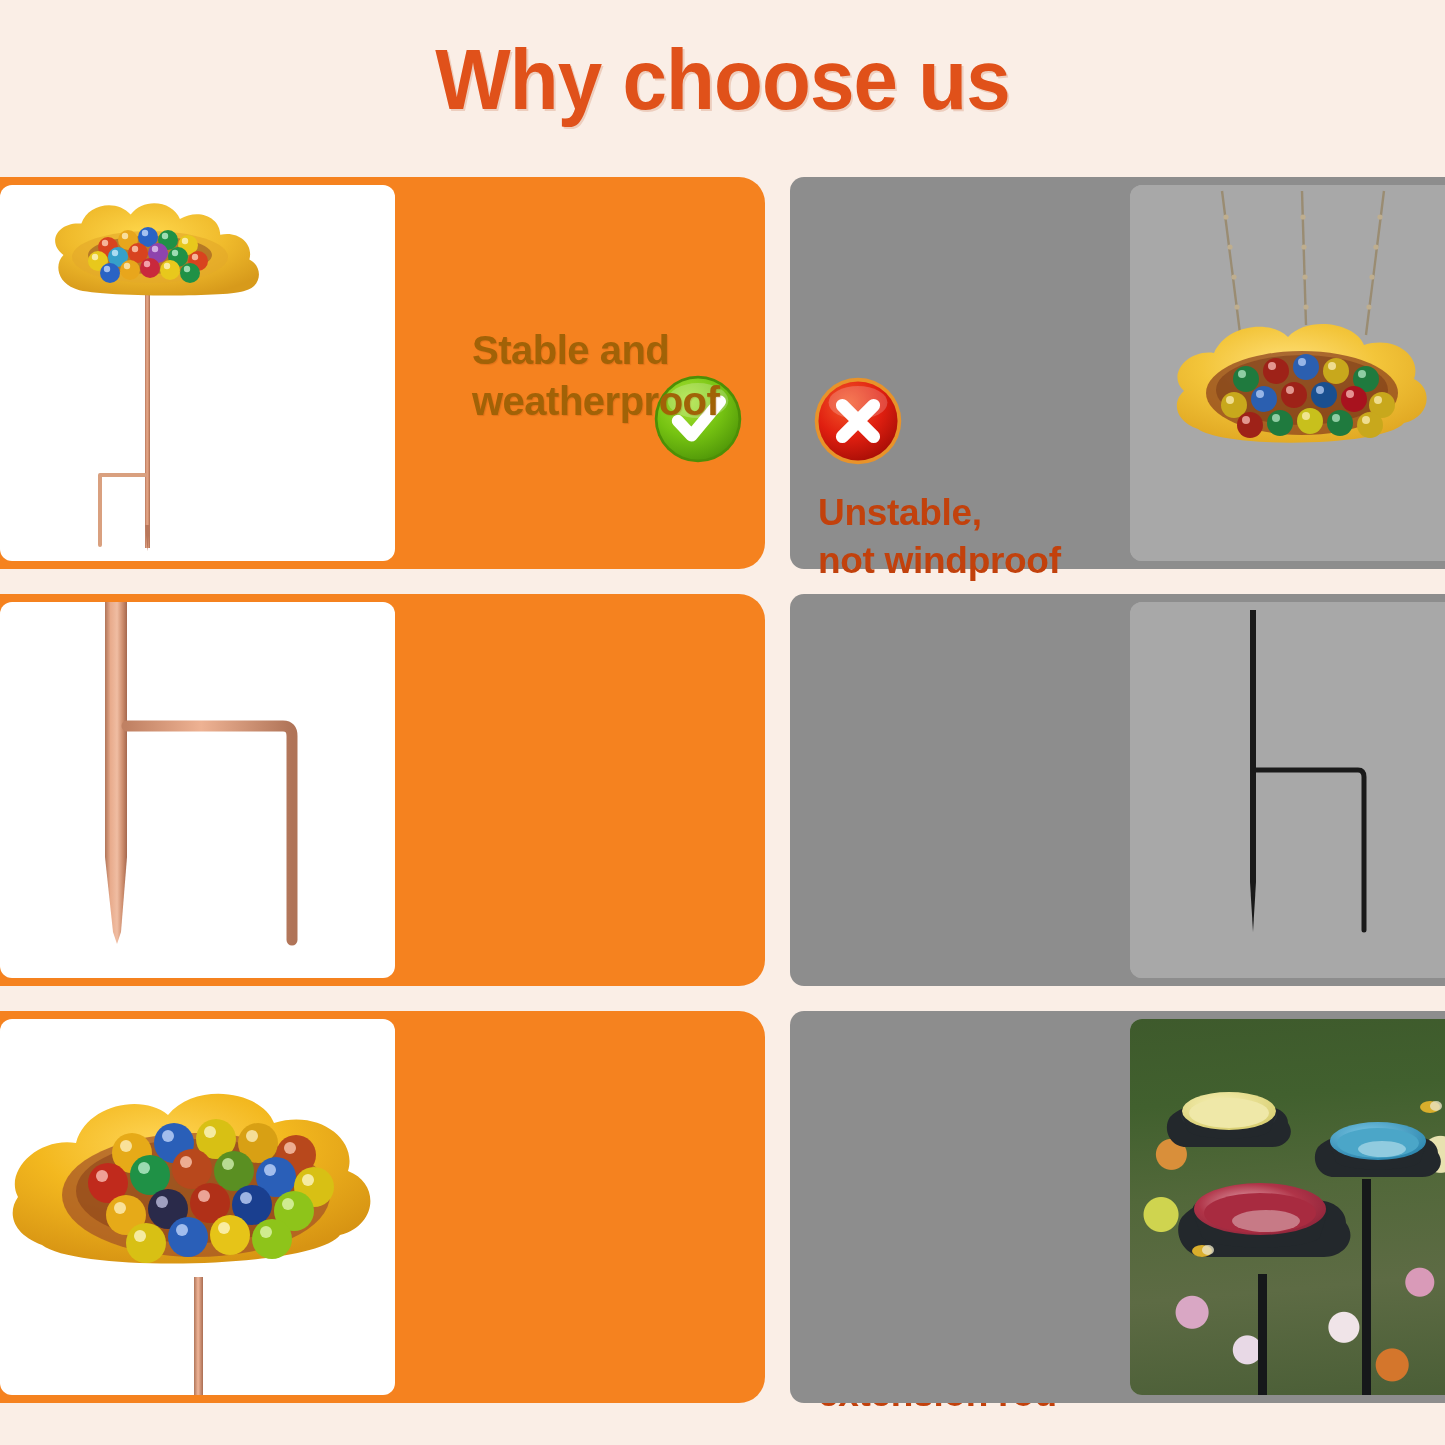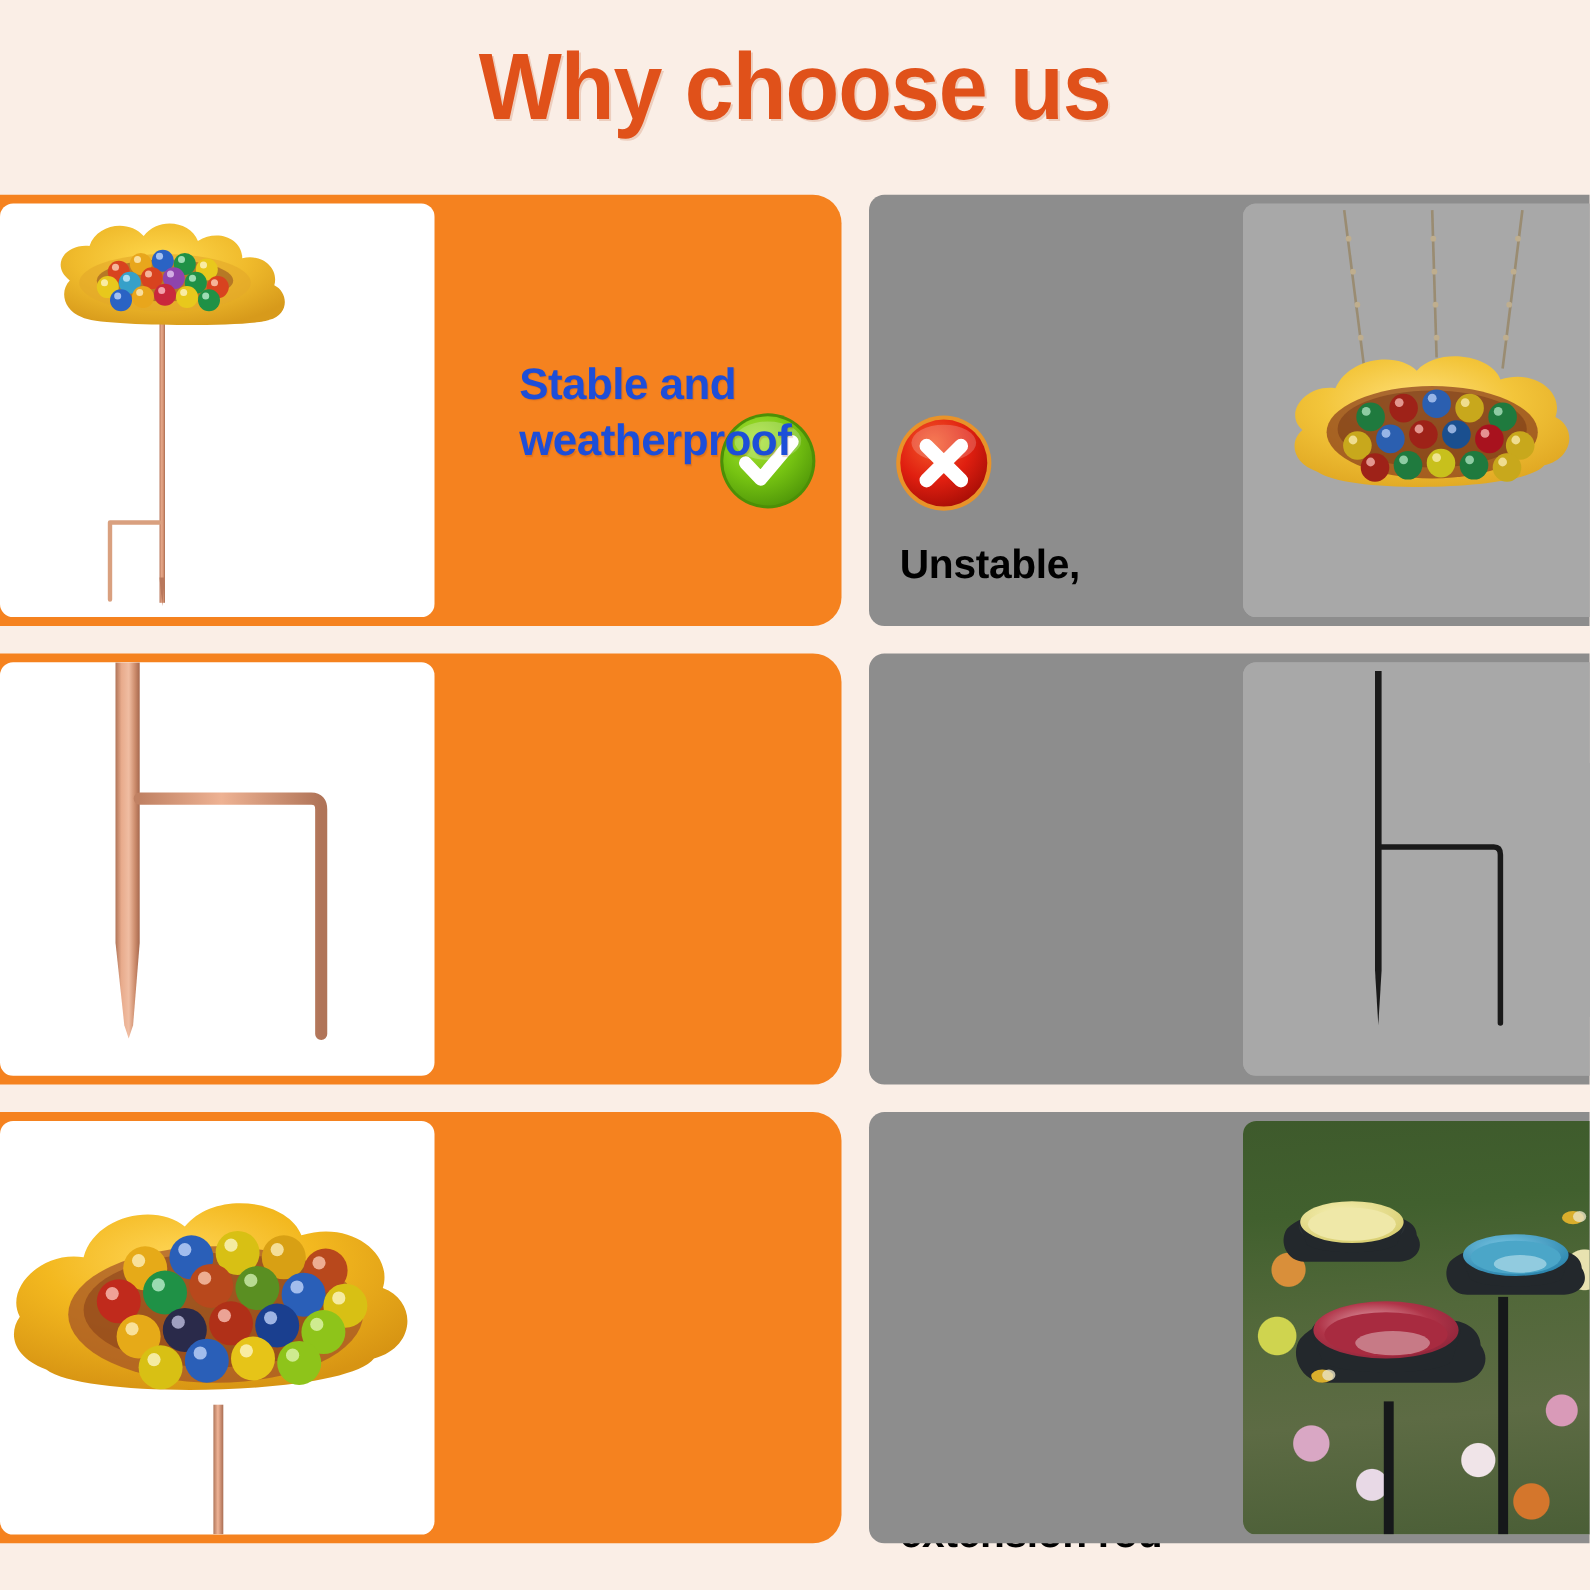--- a/index.html
+++ b/index.html
@@ -48,21 +48,21 @@
     left: 30px; top: 8px;
     width: 395px; height: 376px;
     background: #ffffff;
     border-radius: 12px;
     overflow: hidden;
   }
   .pro-text {
     position: absolute;
     left: 472px;
     width: 300px;
-    color: #1d4ed8;
+    color: #a16207;
     font-size: 40px;
     font-weight: bold;
     line-height: 1.28;
     letter-spacing: -0.5px;
     text-shadow: 1px 1px 1px rgba(150,60,0,0.22);
   }
   .pro-text.t1 { top: 148px; }
   .pro-text.t2 { top: 558px; }
 
   
@@ -78,21 +78,21 @@
     right: 0; top: 8px;
     width: 345px; height: 376px;
     background: #a8a8a8;
     border-radius: 12px 0 0 12px;
     overflow: hidden;
   }
   .con-text {
     position: absolute;
     left: 818px;
     width: 290px;
-    color: #000000;
+    color: #c2410c;
     font-size: 37px;
     font-weight: bold;
     line-height: 1.3;
     letter-spacing: -0.3px;
   }
   .con-text.t1 { top: 312px; }
   .con-text.t2 { top: 728px; }
 
   
   .badge {
@@ -308,20 +308,21 @@
         <path d="M33 33 L67 67 M67 33 L33 67" stroke="#ffffff" stroke-width="14" stroke-linecap="round"></path>
       </svg>
     </div>
 
     <div class="pro-text t1">
       <span>Stable and</span><br>
       <span>weatherproof</span>
     </div>
     <div class="con-text t1">
       <span>Unstable,</span><br>
+      <span>not windproof</span>
     </div>
   </div>
 
   <div class="row row-2">
 
     <div class="pro-card">
       <div class="pro-img">
         <div class="art">
           <svg viewBox="0 0 395 376" preserveAspectRatio="none">
             <defs>

